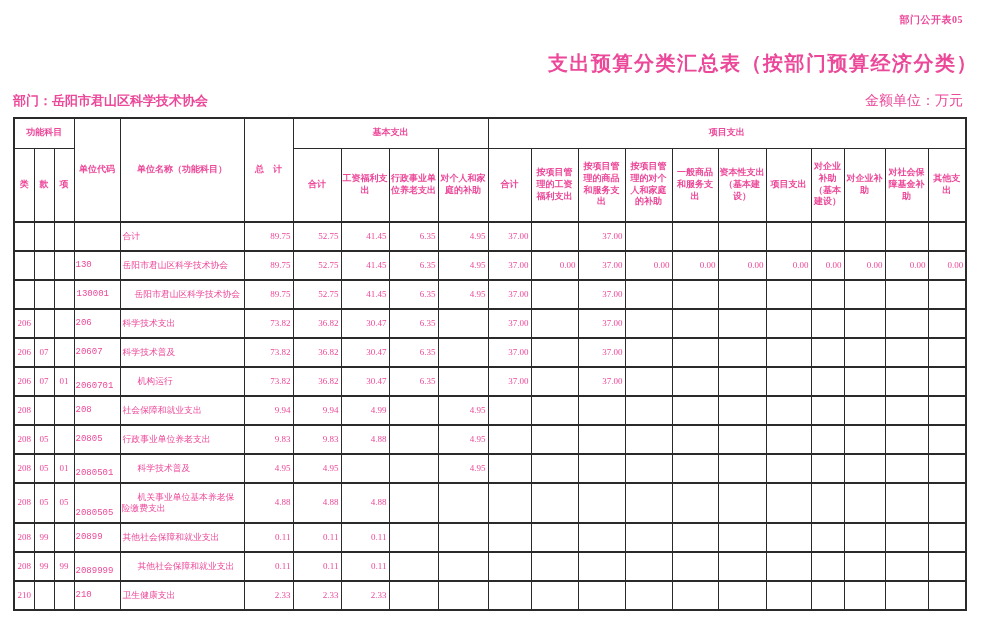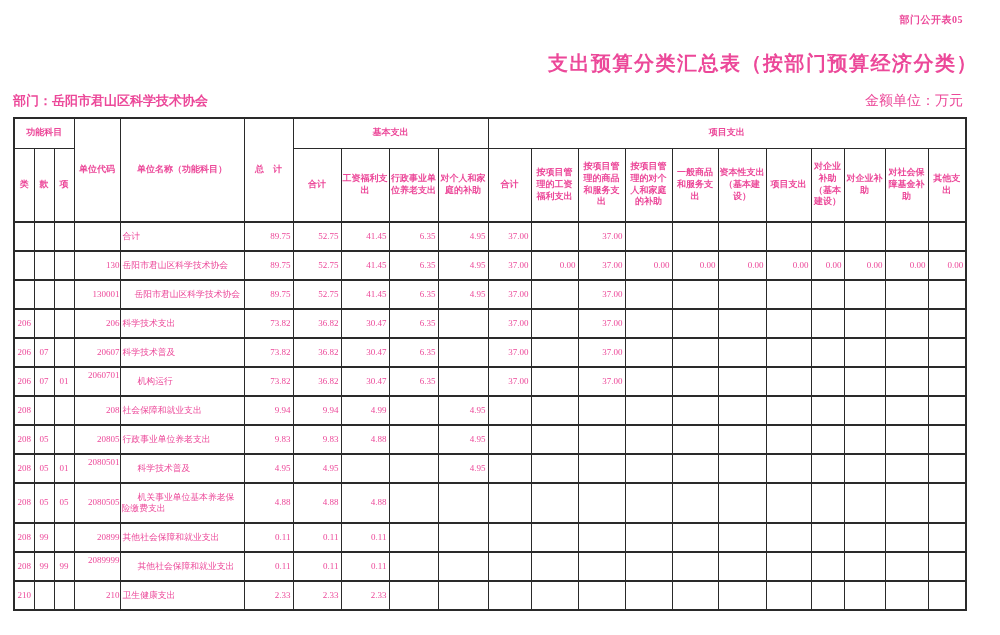--- a/index.html
+++ b/index.html
@@ -33,22 +33,22 @@
   table.budget th {
     font-size:9px; font-weight:bold; text-align:center; vertical-align:middle;
     padding:1px; line-height:1.3;
   }
   thead tr.group-row { height:30px; }
   thead tr.head-row  { height:74px; }
   tbody tr { height:29px; border-top:2px solid #2a2a2a; border-bottom:2px solid #2a2a2a; }
   tbody tr.tall { height:40px; }
   tbody td { font-size:9px; vertical-align:middle; line-height:1.25; }
   td.kk   { text-align:center; padding:0; }
-  td.code { text-align:right; padding:0 0 0 1px; letter-spacing:0; }
-  td.code.low { vertical-align:bottom; padding-bottom:14px; }
+  td.code { text-align:left; padding:0 0 0 1px; letter-spacing:0;font-family:Liberation Mono, monospace; }
+  td.code.low { vertical-align:bottom; padding-bottom:3px; }
   td.code.ind { padding-left:2px;margin-top:40px; }
   td.name { text-align:left; padding:0 1px; font-size:8.8px; }
   td.name.ind0 { text-indent:1px; }
   td.name.ind1 { text-indent:13px; }
   td.name.ind2 { text-indent:16px;margin-left:40px; }
   td.num  { text-align:right; padding:0 2px 0 0; }
 </style>
 </head>
 <body>
 

